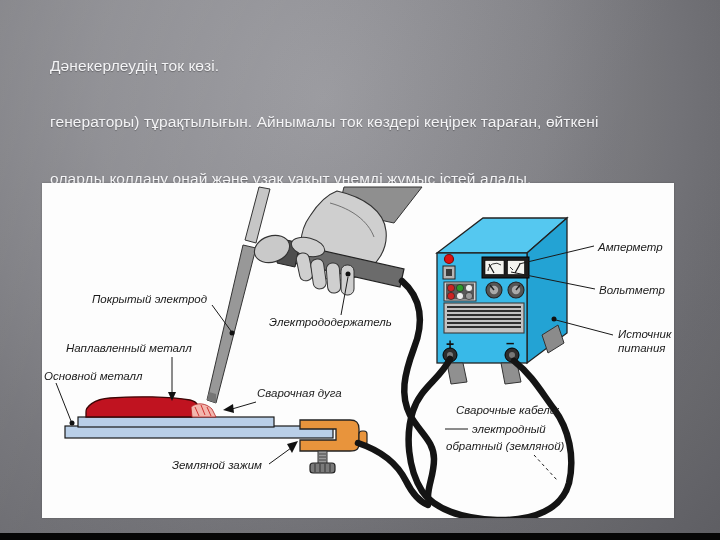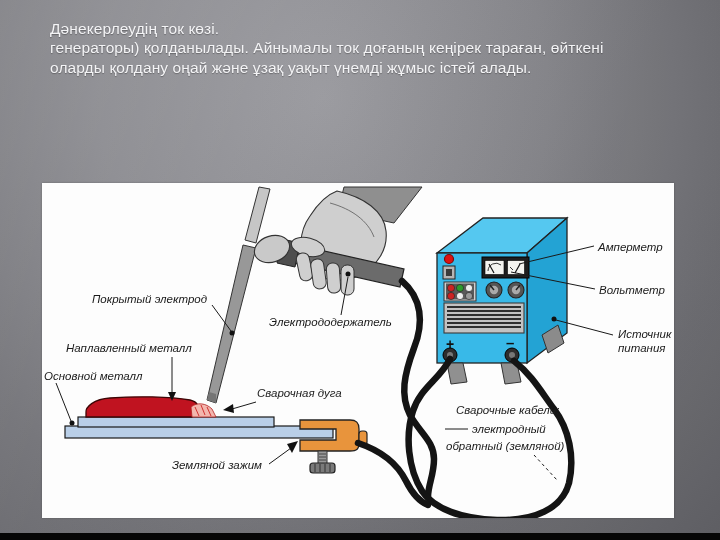--- a/index.html
+++ b/index.html
@@ -9,21 +9,21 @@
     background:
       linear-gradient(115deg, rgba(255,255,255,0.10) 0%, rgba(255,255,255,0.03) 30%, rgba(0,0,0,0.06) 70%),
       radial-gradient(ellipse at 45% 18%, #9b9ba0 0%, #8a8a8f 40%, #717176 75%, #646469 100%);
   }
   .intro{
     position:absolute;left:50px;top:19px;width:628px;
     color:#f4f4f6;font-size:15.5px;line-height:19.4px;
     text-shadow:0 1px 1px rgba(0,0,0,0.30);
     letter-spacing:0.1px;
   }
-  .intro .line{white-space:nowrap;}
+  .intro .line{white-space:nowrap;margin-top:37px;}
   .intro .line.indent{padding-left:64px;}
   .panel{
     position:absolute;left:42px;top:183px;width:632px;height:335px;
     background:#fdfdfd;box-shadow:0 0 2px rgba(0,0,0,0.25);
   }
   .panel svg{display:block;}
   .dlabel{
     font-family:"Liberation Sans",sans-serif;
     font-style:italic;font-size:11.5px;fill:#1a1a1a;
   }
@@ -31,21 +31,21 @@
   .cable{stroke:#141414;stroke-width:6.5;fill:none;stroke-linecap:round;}
   .bottombar{
     position:absolute;left:0;bottom:0;width:720px;height:7px;background:#060606;
   }
 </style>
 </head>
 <body>
 
 <div class="intro">
   <div class="line">Дәнекерлеудің ток көзі.</div>
-  <div class="line">генераторы) қолданылады. Айнымалы ток доғаның кеңірек тараған, өйткені</div>
+  <div class="line">генераторы) тұрақтылығын. Айнымалы ток көздері кеңірек тараған, өйткені</div>
   <div class="line">оларды қолдану оңай және ұзақ уақыт үнемді жұмыс істей алады.</div>
 </div>
 
 <div class="panel">
 <svg width="632" height="335" viewBox="0 0 632 335">
 
   <g>
     <rect x="23" y="243" width="268" height="12" stroke="#1a1a1a" stroke-width="1.2" fill="#b9cfe8"></rect>
     <rect x="36" y="234" width="196" height="10" stroke="#1a1a1a" stroke-width="1.2" fill="#b9cfe8"></rect>
     <path d="M 44,234 L 150,234 L 154,228 C 158,224 156,219 148,217 C 128,213.5 95,213 68,215 C 52,216 43,224 44,230 Z" stroke="#3d0606" stroke-width="1.3" fill="#c01320"></path>

